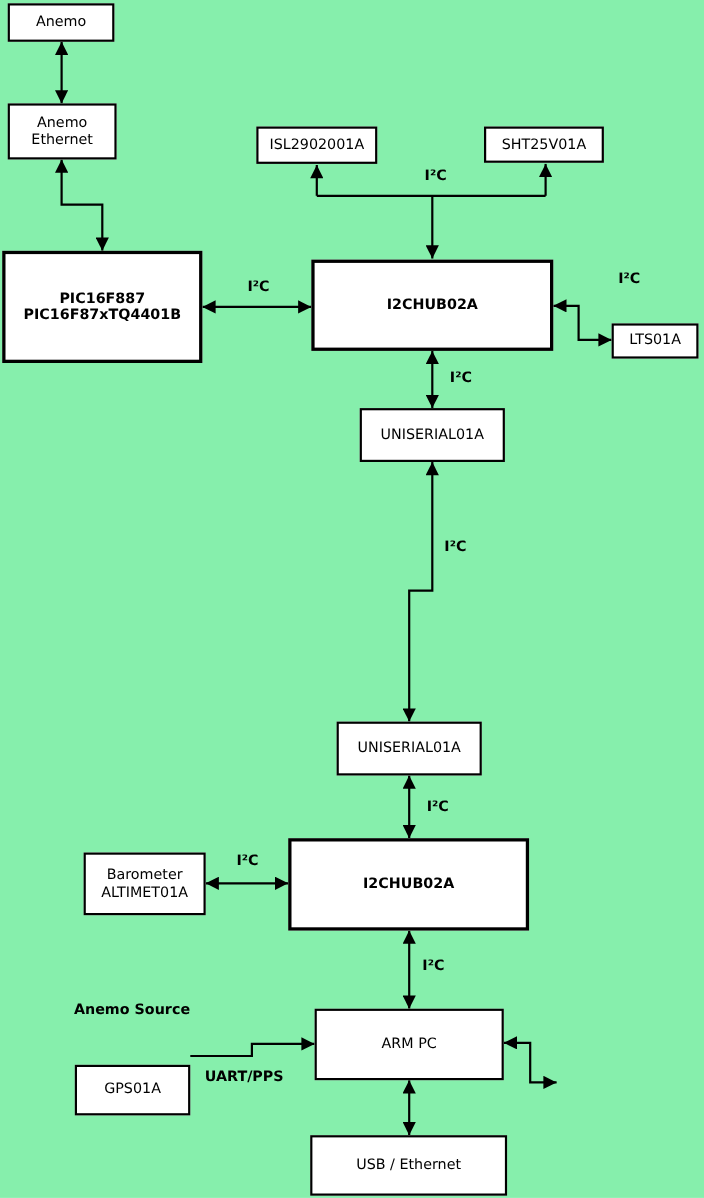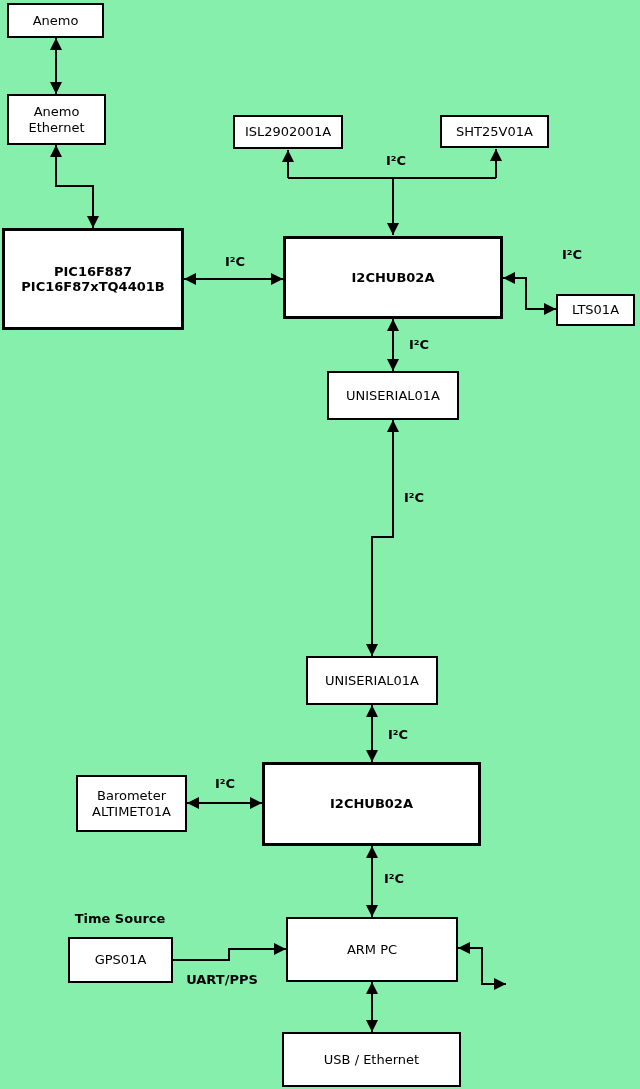--- a/index.html
+++ b/index.html
@@ -107,37 +107,37 @@
 
   <div class="box bold" style="left:262px;top:762px;width:219px;height:84px">
     <span>I2CHUB02A</span>
   </div>
 
   <div class="box" style="left:76px;top:775px;width:111px;height:57px">
     <span>Barometer</span>
     <span>ALTIMET01A</span>
   </div>
 
-  <div class="box" style="left:68px;top:937px;width:105px;height:46px">
+  <div class="box" style="left:68px;top:968px;width:105px;height:46px">
     <span>GPS01A</span>
   </div>
 
   <div class="box" style="left:286px;top:917px;width:172px;height:65px">
     <span>ARM PC</span>
   </div>
 
 
   <div class="box" style="left:282px;top:1032px;width:179px;height:55px">
     <span>USB / Ethernet</span>
   </div>
 
   <div class="elabel" style="left:396px;top:160px">I²C</div>
   <div class="elabel" style="left:235px;top:261px">I²C</div>
   <div class="elabel" style="left:572px;top:254px">I²C</div>
   <div class="elabel" style="left:419px;top:344px">I²C</div>
   <div class="elabel" style="left:414px;top:497px">I²C</div>
   <div class="elabel" style="left:398px;top:734px">I²C</div>
   <div class="elabel" style="left:225px;top:783px">I²C</div>
   <div class="elabel" style="left:394px;top:878px">I²C</div>
-  <div class="elabel" style="left:120px;top:918px">Time Source</div>
+  <div class="elabel" style="left:120px;top:918px">Anemo Source</div>
   <div class="elabel" style="left:222px;top:979px">UART/PPS</div>
 
 </div>
 
 </body></html>

